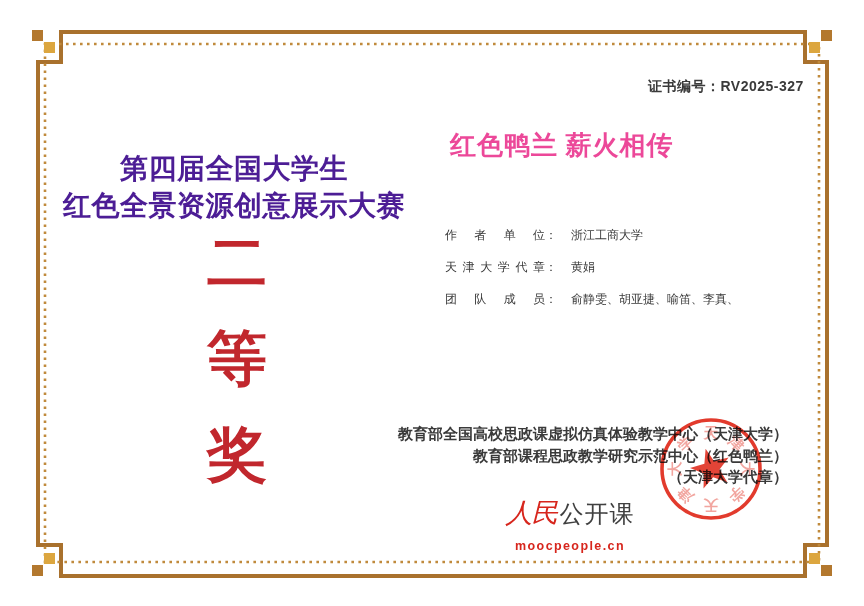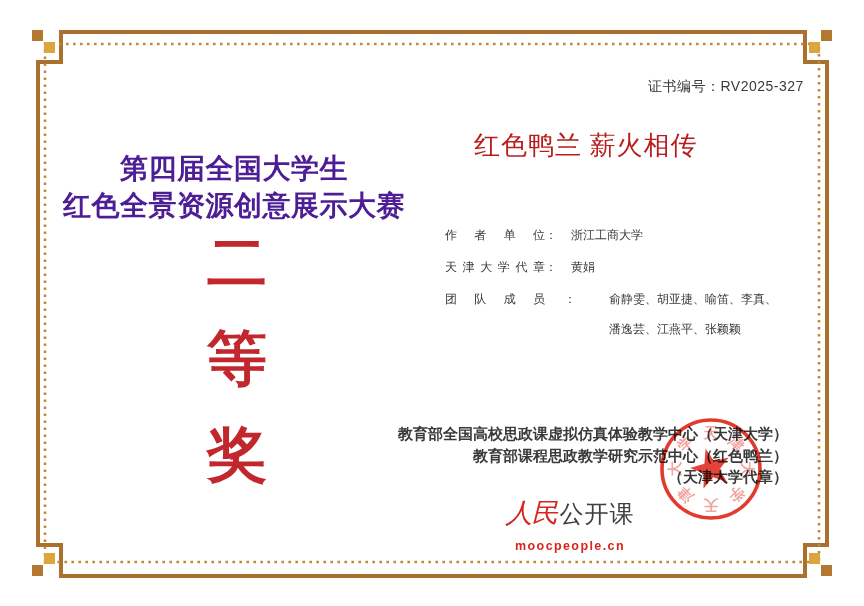--- a/index.html
+++ b/index.html
@@ -5,51 +5,51 @@
   html,body{margin:0;padding:0;}
   body{
     width:864px;height:606px;position:relative;background:#ffffff;
     overflow:hidden;
     font-family:"Liberation Sans","DejaVu Sans",sans-serif;
   }
   .frame-svg{position:absolute;left:0;top:0;width:864px;height:606px;pointer-events:none;}
 
   .cert-no{
     position:absolute;left:648px;top:78px;
-    font-size:14px;font-weight:400;color:#3a3a3a;letter-spacing:.5px;white-space:nowrap;
+    font-size:14px;font-weight:700;color:#3a3a3a;letter-spacing:.5px;white-space:nowrap;
   }
 
   .title-block{
     position:absolute;left:48px;top:106px;width:372px;text-align:center;
     color:#4c1d95;font-family:"Liberation Serif","DejaVu Serif",serif;
     font-weight:700;font-size:28px;line-height:37px;letter-spacing:.5px;white-space:nowrap;margin-top:44px;
   }
 
   .award{
     position:absolute;left:201px;top:233px;width:72px;
     display:flex;flex-direction:column;align-items:center;gap:36px;
     color:#c1272d;font-family:"Liberation Serif","DejaVu Serif",serif;
     font-weight:700;font-size:60px;line-height:1;
   }
 
   .work-title{
-    position:absolute;left:474px;top:128px;
-    font-size:26px;font-weight:400;color:#b91c1c;letter-spacing:1px;
+    position:absolute;left:450px;top:128px;
+    font-size:26px;font-weight:700;color:#ec4899;letter-spacing:1px;
     font-family:"Liberation Serif","DejaVu Serif",serif;white-space:nowrap;
   }
 
   .info{position:absolute;left:445px;top:227px;width:365px;font-size:12px;color:#3a3a3a;}
   .info-row{display:flex;align-items:flex-start;margin-bottom:15px;}
   .info-row .label{
     width:100px;flex:0 0 100px;font-weight:500;
     text-align:justify;text-align-last:justify;
   }
   .info-row .colon{flex:0 0 14px;font-weight:500;}
   .info-row .value{padding-left:12px;font-weight:500;line-height:16px;}
-  .info-row.team{margin-top:7px;gap:19px;}
+  .info-row.team{margin-top:7px;}
   .info-row .value .line2{margin-top:14px;}
 
   .orgs{
     position:absolute;right:76px;top:423px;text-align:right;
     font-size:15px;font-weight:600;color:#3a3a3a;line-height:21.5px;white-space:nowrap;
   }
 
   .logo{position:absolute;left:505px;top:500px;width:130px;text-align:center;}
   .logo-wordmark{display:flex;justify-content:center;align-items:baseline;white-space:nowrap;}
   .logo-renmin{
@@ -114,21 +114,20 @@
     <div class="info-row">
       <span class="label">天津大学代章</span>
       <span class="colon">：</span>
       <span class="value">黄娟</span>
     </div>
     <div class="info-row team">
       <span class="label">团队成员</span>
       <span class="colon">：</span>
       <span class="value">
         <div class="line1">俞静雯、胡亚捷、喻笛、李真、</div>
-        <div class="line2">潘逸芸、江燕平、张颖颖</div>
       </span>
     </div>
   </div>
 
   <div class="orgs">
     <div>教育部全国高校思政课虚拟仿真体验教学中心（天津大学）</div>
     <div>教育部课程思政教学研究示范中心（红色鸭兰）</div>
     <div>（天津大学代章）</div>
   </div>
 

